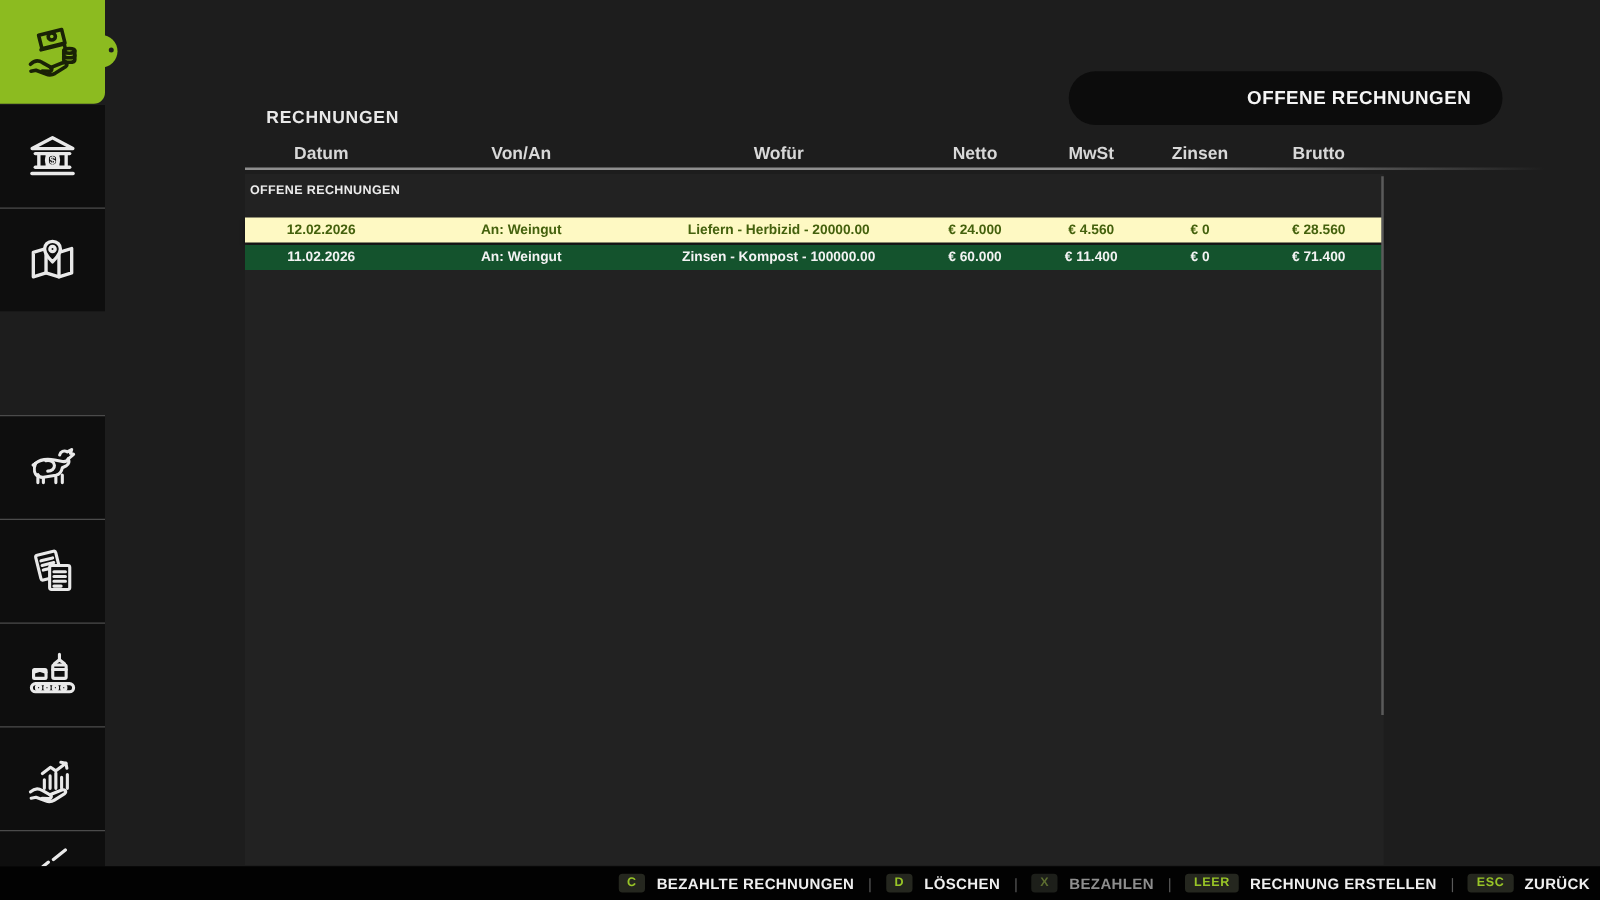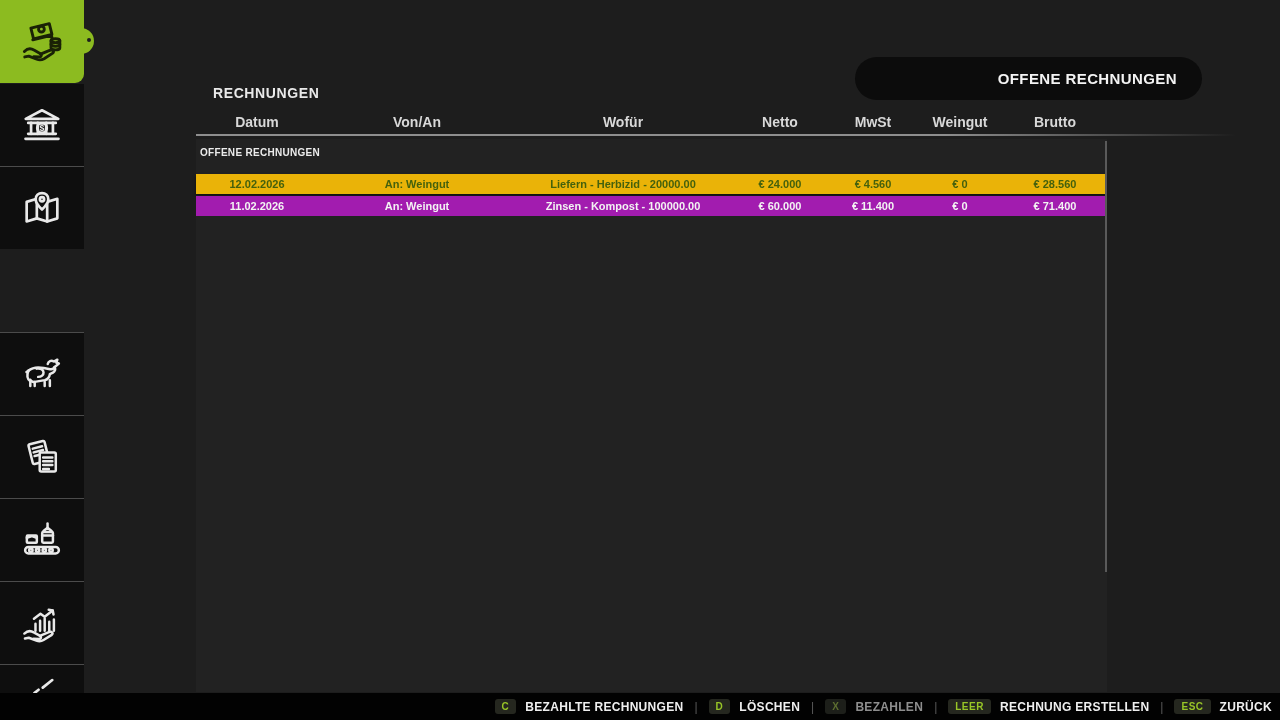--- a/index.html
+++ b/index.html
@@ -32,22 +32,22 @@
   .hcell { text-align:center; }
   .header-line { position:absolute; left:196px; top:134px; width:1040px; height:2px;
                  background:linear-gradient(to right,#8e8e8e 72%, rgba(142,142,142,0)); }
   .panel { position:absolute; left:196px; top:139px; width:911px; height:553px;
            background:#222222; }
   .section-label { position:absolute; left:200px; top:147px; font-size:10px;
                    font-weight:700; color:#ececec; letter-spacing:.3px; }
   .rows { position:absolute; left:196px; top:174px; }
   .row { display:flex; height:20px; align-items:center; margin-bottom:2px;
          font-size:11px; font-weight:700; cursor:pointer; }
-  .row.selected { background:#eab308; color:#44610d; box-shadow:0 2px 3px rgba(0,0,0,.5); }
-  .row.normal { background:#a21caf; color:#f3f3f3; }
+  .row.selected { background:#fef9c3; color:#44610d; box-shadow:0 2px 3px rgba(0,0,0,.5); }
+  .row.normal { background:#14532d; color:#f3f3f3; }
   .cell { text-align:center; }
   .scrollbar { position:absolute; left:1105px; top:141px; width:2px; height:431px;
                background:#5a5a5a; cursor:pointer; }
 
   
   .hotbar { position:absolute; left:0; top:693px; width:1280px; height:27px;
             background:#020202; display:flex; align-items:center;
             justify-content:flex-end; padding-right:8px; box-sizing:border-box; gap:11px; }
   .hk { display:flex; align-items:center; gap:9px; cursor:pointer; }
   .kbd { font-size:10px; font-weight:700; padding:2px 7px; border-radius:3px;
@@ -177,21 +177,21 @@
   <div class="filter-btn">
     <span>OFFENE RECHNUNGEN</span>
   </div>
 
   <div class="header-row" id="header-row">
       <div class="hcell" style="width: 122px;">Datum</div>
       <div class="hcell" style="width: 198px;">Von/An</div>
       <div class="hcell" style="width: 214px;">Wofür</div>
       <div class="hcell" style="width: 100px;">Netto</div>
       <div class="hcell" style="width: 86px;">MwSt</div>
-      <div class="hcell" style="width: 88px;">Weingut</div>
+      <div class="hcell" style="width: 88px;">Zinsen</div>
       <div class="hcell" style="width: 102px;">Brutto</div>
     </div>
   <div class="header-line"></div>
 
   <div class="panel"></div>
   <div class="section-label">OFFENE RECHNUNGEN</div>
 
   <div class="rows" id="rows">
       <div class="row selected">
         <div class="cell" style="width: 122px;">12.02.2026</div>

